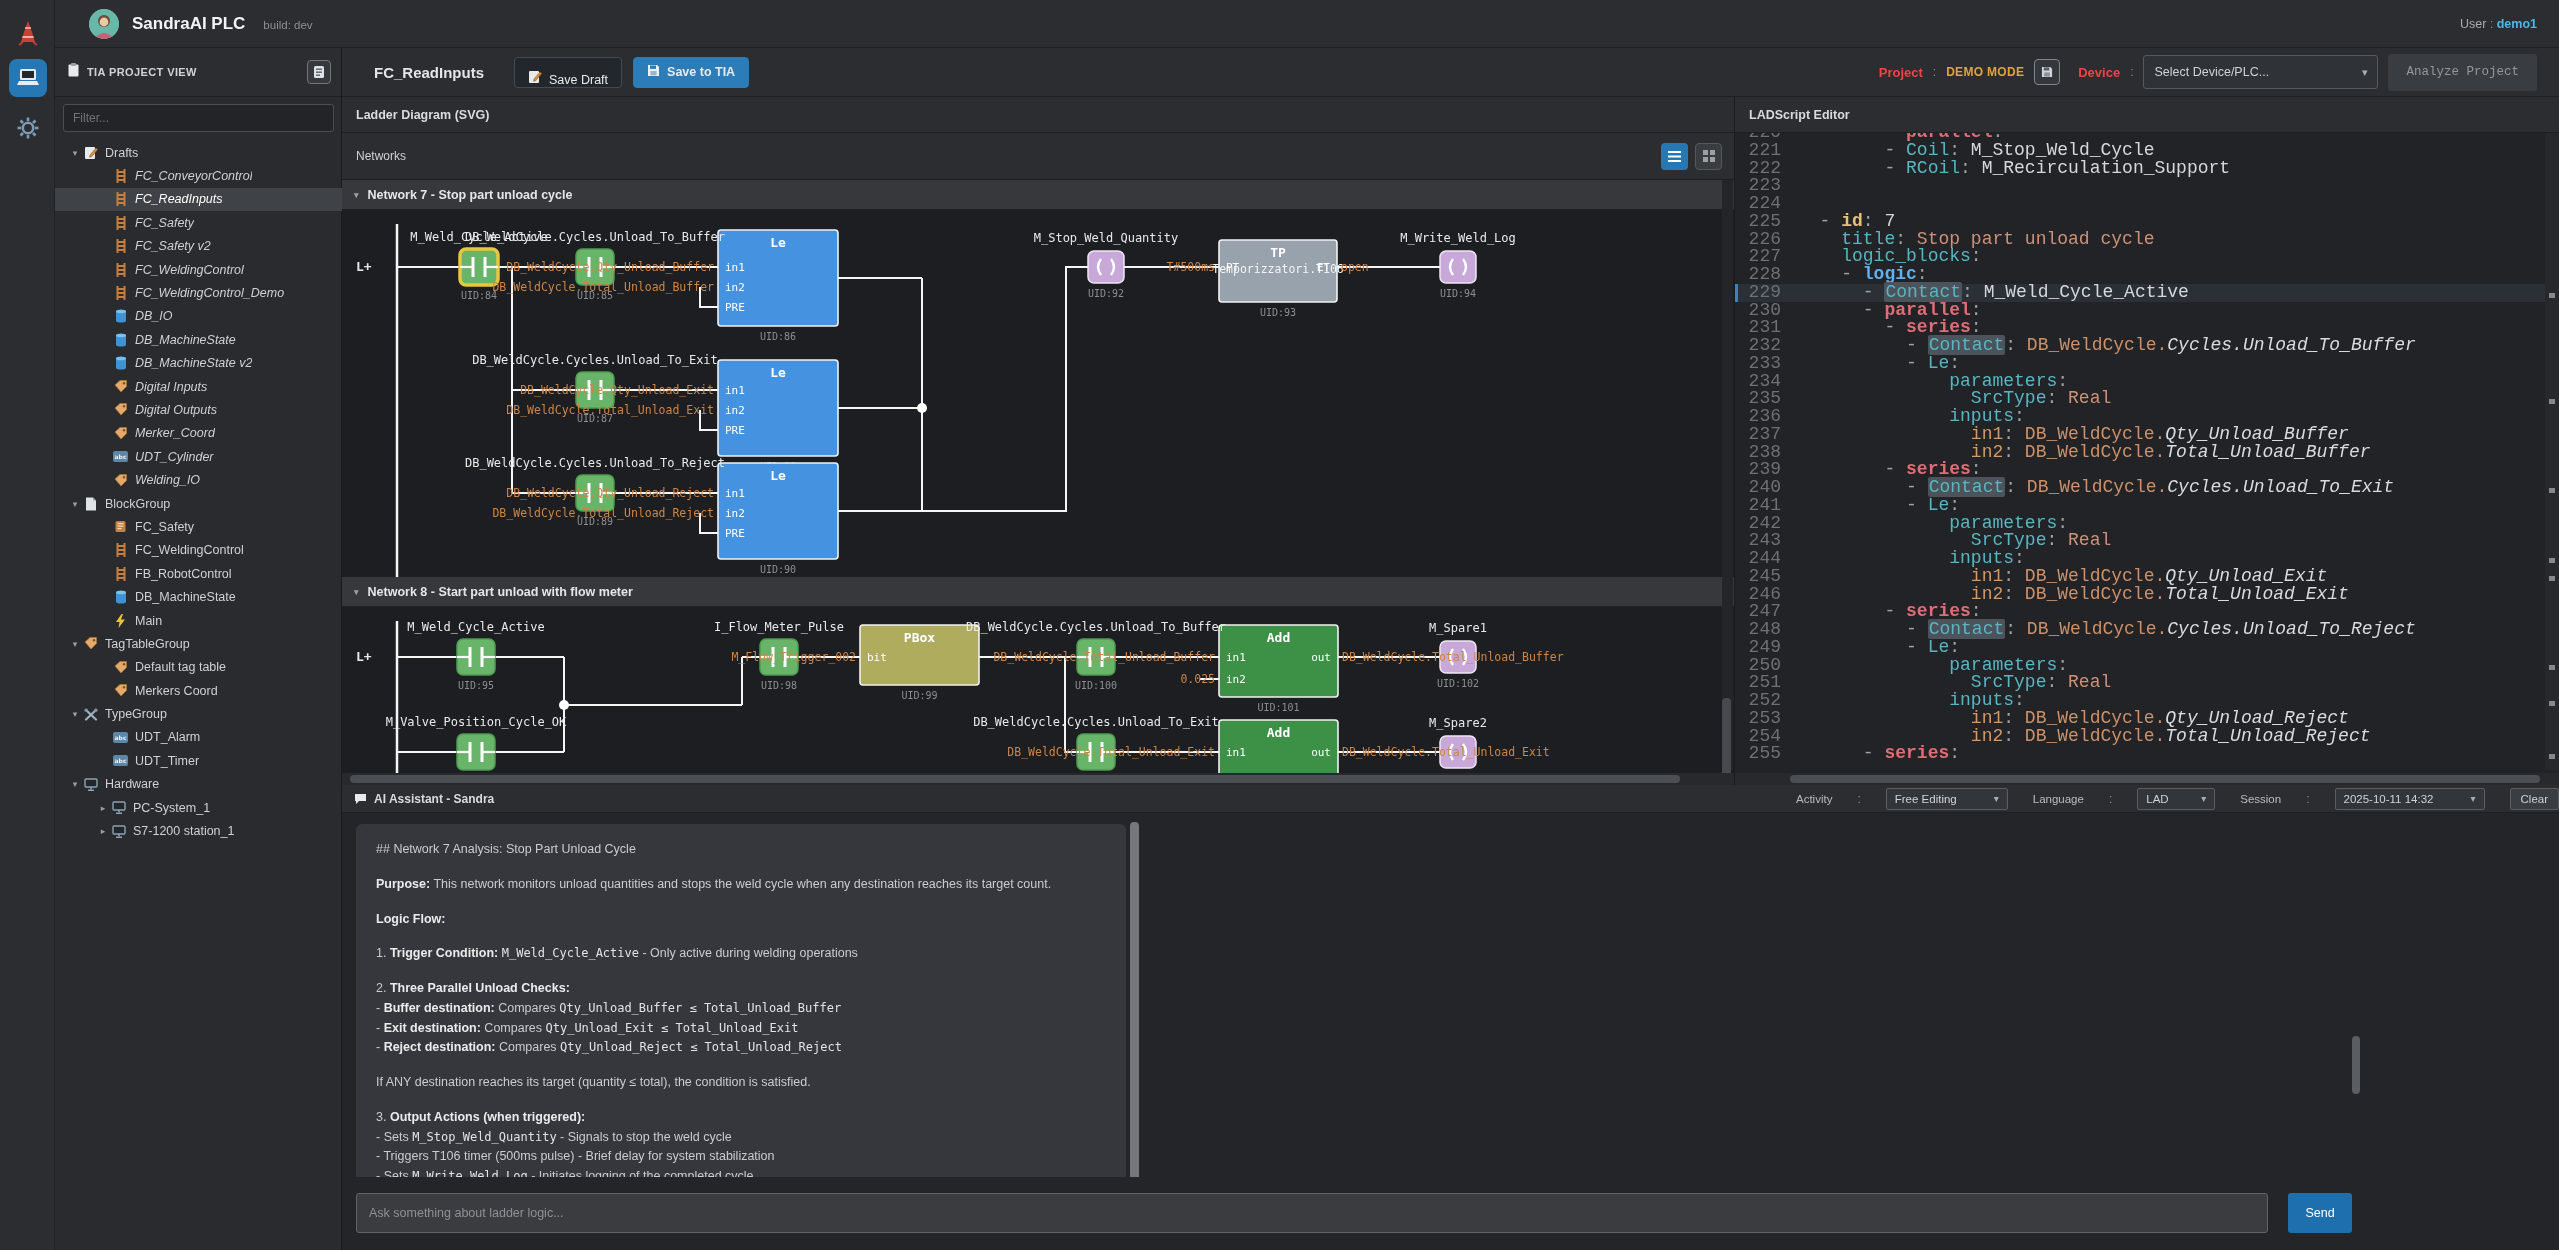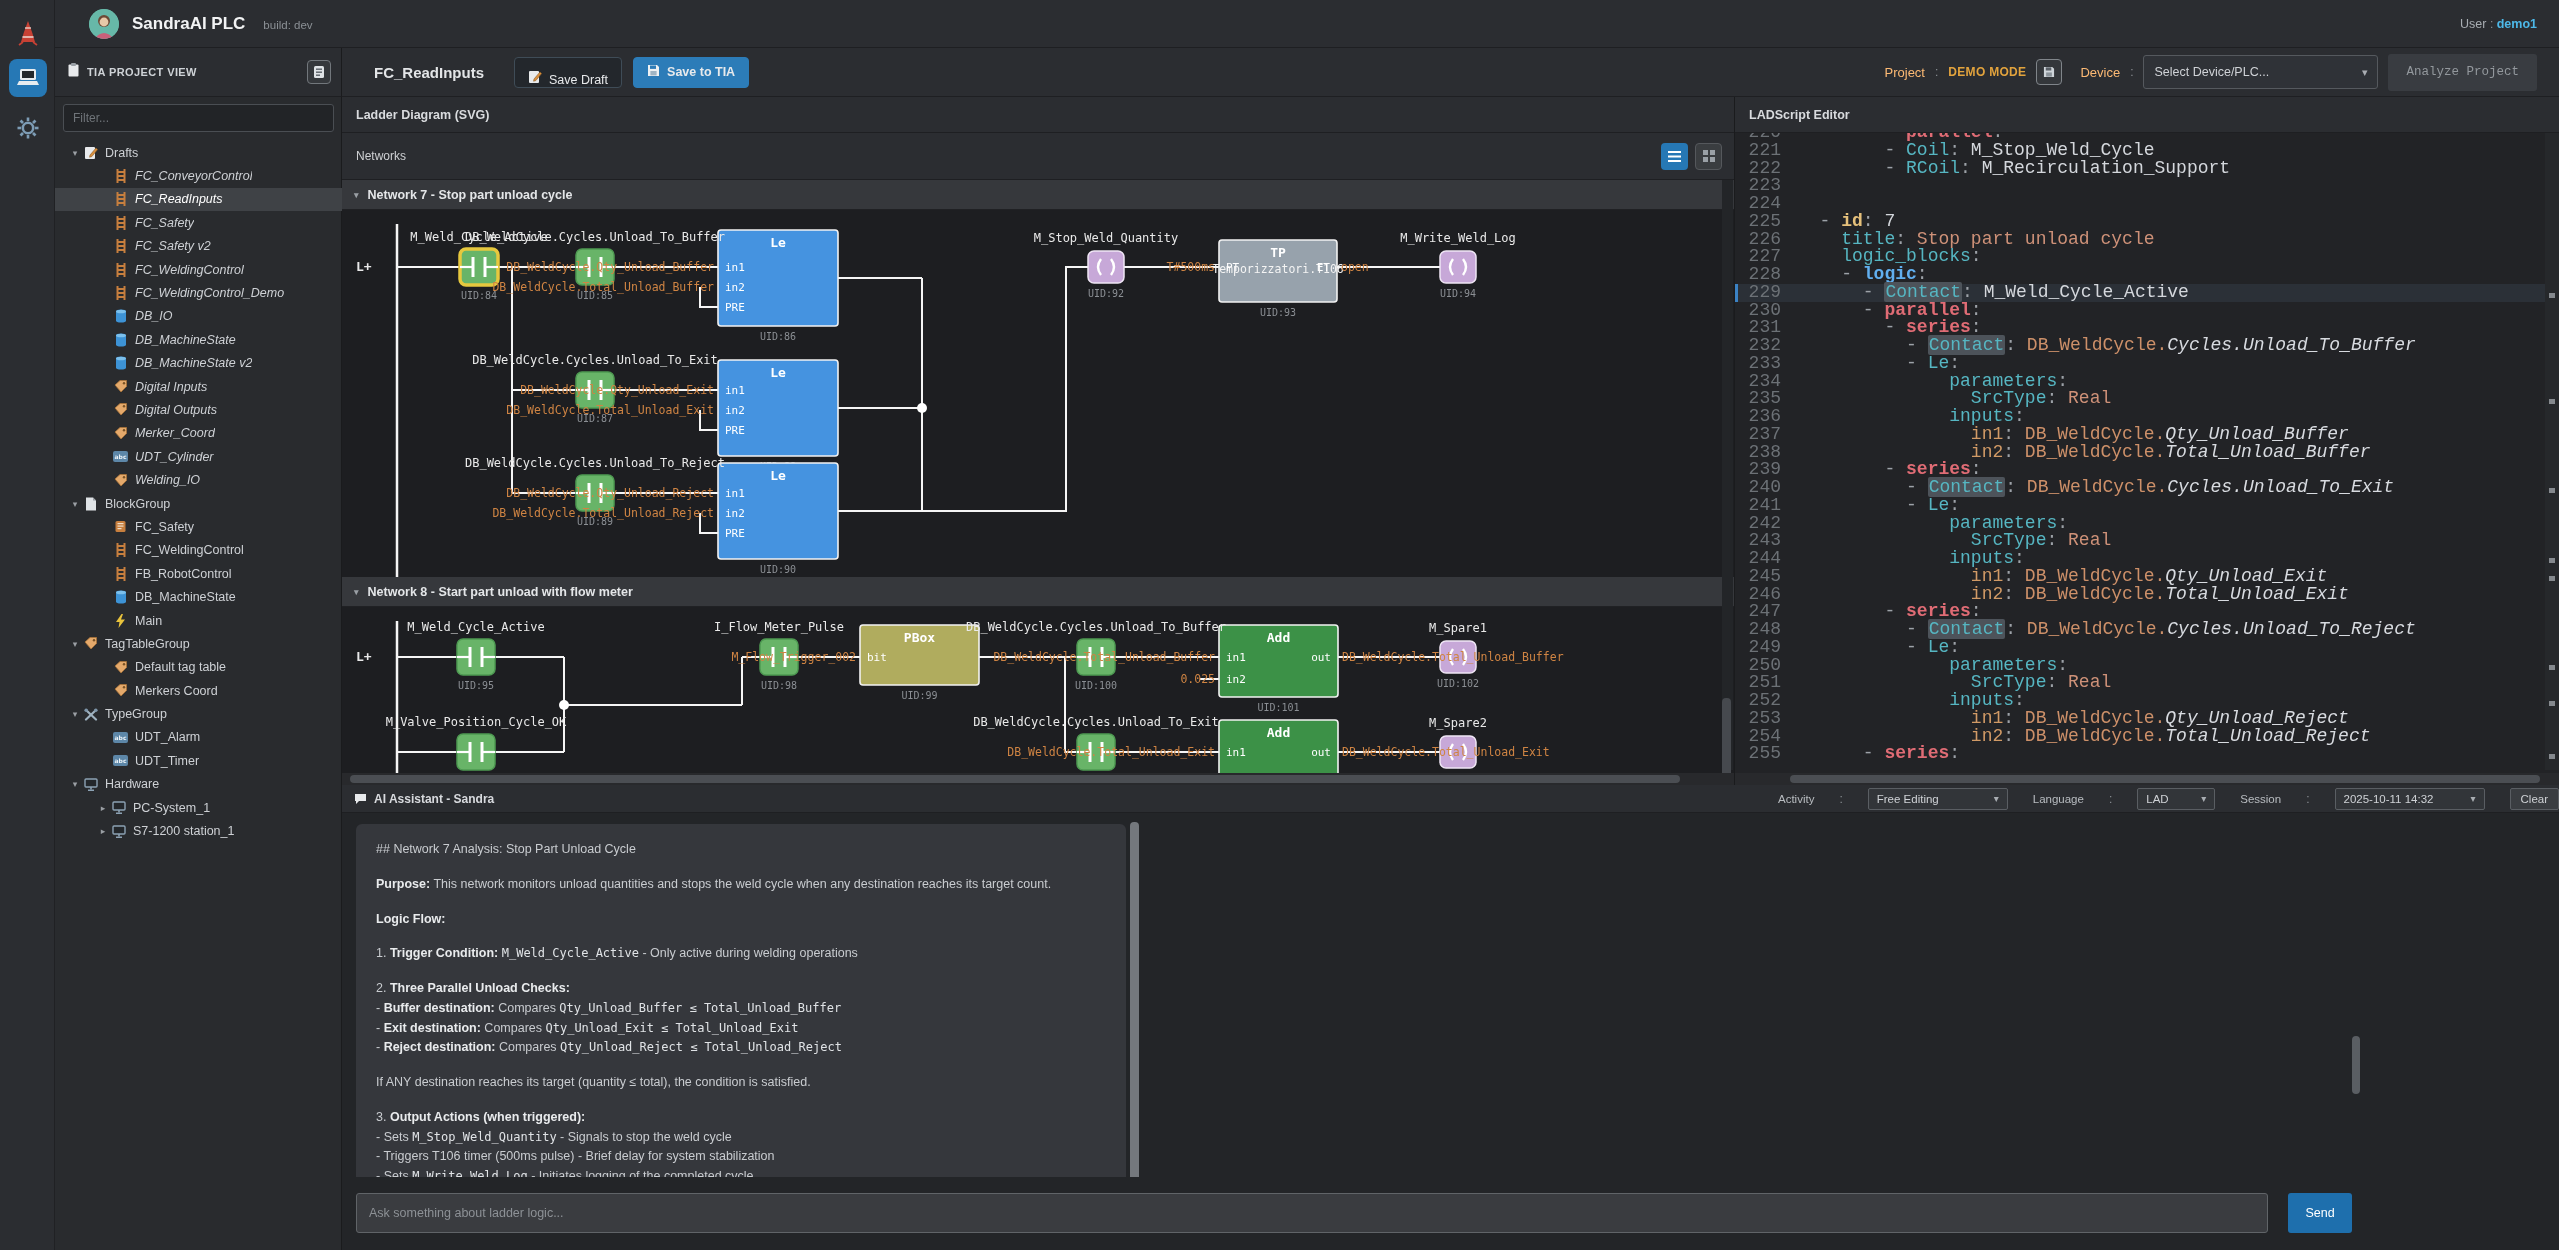--- a/index.html
+++ b/index.html
@@ -31,21 +31,21 @@
   .side-hdr-btn { margin-left:auto; margin-right:10px; width:24px; height:24px; border:1px solid #72777c;
     border-radius:4px; background:#35383c; display:flex; align-items:center; justify-content:center; }
   #main-tb { left:342px; top:48px; width:2217px; height:49px; background:#2b2d31; border-bottom:1px solid #1e1f22;
     display:flex; align-items:center; }
   .block-name { font-size:15px; font-weight:600; color:#e3e5e7; margin-left:32px; }
   .btn { display:flex; align-items:center; gap:7px; height:31px; padding:0 13px; border-radius:4px;
     font-size:12.5px; color:#e8eaec; }
   .btn-draft { margin-left:30px; background:#23272c; border:1px solid #3f4c57;align-items:flex-end; }
   .btn-tia { margin-left:11px; background:#2c7cb8; border:1px solid #2c7cb8; font-weight:600; }
   .tb-right { margin-left:auto; display:flex; align-items:center; margin-right:22px; gap:10px; }
-  .tb-lab { font-size:13px; font-weight:normal; color:#fdba74; }
+  .tb-lab { font-size:13px; font-weight:bold; color:#ef4444; }
   .tb-sep { color:#8b9095; font-size:12px; }
   .demo-mode { font-size:12px; font-weight:bold; color:#e2a33d; letter-spacing:.3px; }
   .mini-btn { width:26px; height:26px; border:1px solid #80858a; border-radius:4px; background:#34373b;
     display:flex; align-items:center; justify-content:center; }
   .select { height:34px; background:#2f3237; border:1px solid #55595e; border-radius:3px; color:#cfd2d6;
     font-size:12.5px; display:flex; align-items:center; padding:0 10px; }
   .select .chev { margin-left:auto; color:#a9adb2; font-size:11px; padding-left:14px; }
   .btn-disabled { height:37px; padding:0 18px; background:#393c41; color:#93989d; font-size:12.5px;
     border-radius:3px; display:flex; align-items:center;font-family:Liberation Mono, monospace; }
 
@@ -892,21 +892,21 @@
     <div id="as-hdr">
       <span style="margin-left:12px;display:flex">
         <svg width="13" height="12" viewBox="0 0 13 12">
             <path d="M1 1 H12 V8 H5 L2 11 V8 H1 Z" fill="#e8eaec"></path>
           </svg>
       </span>
       <span class="as-title">AI Assistant - Sandra</span>
       <div class="as-ctrls">
         <span class="as-lab">Activity</span>
         <span class="tb-sep">:</span>
-        <div class="as-sel" style="width:140px">
+        <div class="as-sel" style="width:122px">
           <span>Free Editing</span>
             <span class="chev">▾</span>
         </div>
         <span class="as-lab">Language</span>
         <span class="tb-sep">:</span>
         <div class="as-sel" style="width:78px">
           <span>LAD</span>
             <span class="chev">▾</span>
         </div>
         <span class="as-lab">Session</span>

